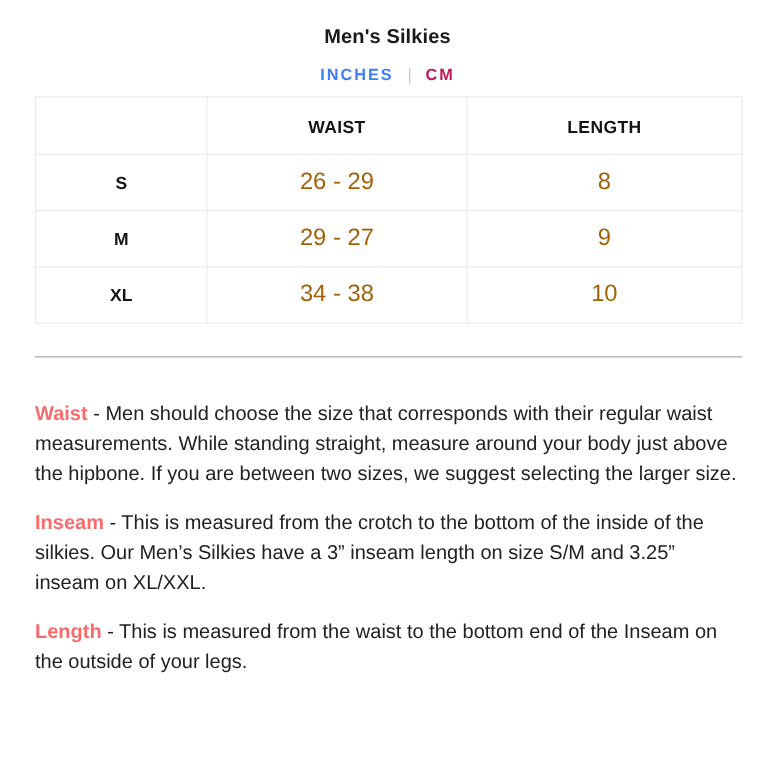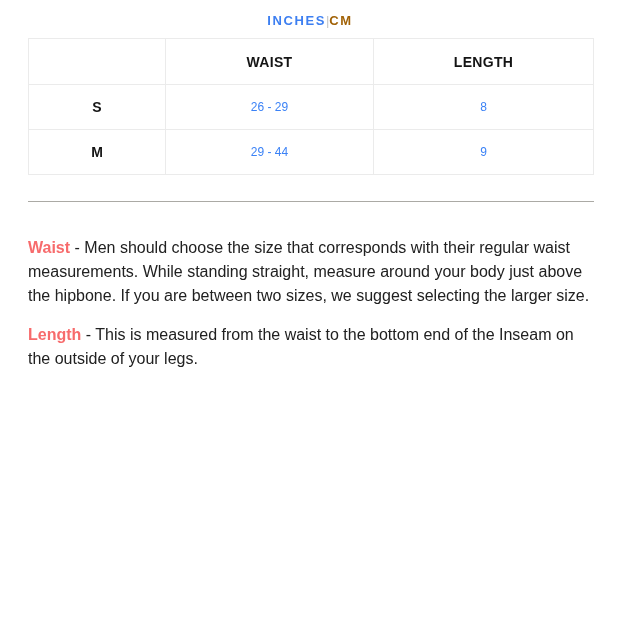--- a/index.html
+++ b/index.html
@@ -22,27 +22,28 @@
     font-size: 16px;
     font-weight: 700;
     color: #1a1a1a;
     letter-spacing: 0.1px;
   }
   .unit-toggle {
     margin-top: 13px;
     display: flex;
     justify-content: center;
     align-items: center;
+    gap: 11px;
     font-size: 13px;
     font-weight: 600;
     letter-spacing: 1.6px;
   }
   .unit-inches { color: #3d7ff1; cursor: pointer; }
   .unit-sep { color: #c6c6c6; font-weight: 400; letter-spacing: 0; }
-  .unit-cm { color: #a16207; cursor: pointer; }
+  .unit-cm { color: #be185d; cursor: pointer; }
 
   table.size-table {
     margin: 10px 0 0 28px;
     width: 565px;
     border-collapse: collapse;
     table-layout: fixed;
   }
   .size-table th, .size-table td {
     border: 1px solid #ebebeb;
     text-align: center;
@@ -54,22 +55,22 @@
   .size-table col.c3 { width: 220px; }
   .size-table thead th {
     height: 43px;
     font-size: 14px;
     font-weight: 700;
     color: #141414;
     letter-spacing: 0.3px;
   }
   .size-table tbody td {
     height: 42px;
-    font-size: 12px;
-    color: #3b82f6;
+    font-size: 19px;
+    color: #a16207;
   }
   .size-table td.size-cell {
     font-weight: 700;
     color: #141414;
     font-size: 14px;
   }
   .divider {
     margin: 26px 0 0 28px;
     width: 566px;
     height: 0;
@@ -89,20 +90,21 @@
   .desc-term {
     font-weight: 700;
     color: #f76b6c;
   }
 </style>
 </head>
 <body>
 
 <div class="page">
 
+  <div class="chart-title">Men's Silkies</div>
 
   <div class="unit-toggle">
     <span class="unit-inches">INCHES</span>
     <span class="unit-sep">|</span>
     <span class="unit-cm">CM</span>
   </div>
 
   <table class="size-table">
     <colgroup>
         <col class="c1">
@@ -117,32 +119,41 @@
       </tr>
     </thead>
     <tbody>
       <tr>
         <td class="size-cell">S</td>
         <td>26 - 29</td>
         <td>8</td>
       </tr>
       <tr>
         <td class="size-cell">M</td>
-        <td>29 - 44</td>
+        <td>29 - 27</td>
         <td>9</td>
+      </tr>
+      <tr>
+        <td class="size-cell">XL</td>
+        <td>34 - 38</td>
+        <td>10</td>
       </tr>
     </tbody>
   </table>
 
   <hr class="divider">
 
   <div class="descriptions">
     <p class="desc-para">
       <span class="desc-term">Waist</span>
       <span>- Men should choose the size that corresponds with their regular waist measurements. While standing straight, measure around your body just above the hipbone. If you are between two sizes, we suggest selecting the larger size.</span>
     </p>
     <p class="desc-para">
+      <span class="desc-term">Inseam</span>
+      <span>- This is measured from the crotch to the bottom of the inside of the silkies. Our Men’s Silkies have a 3” inseam length on size S/M and 3.25” inseam on XL/XXL.</span>
+    </p>
+    <p class="desc-para">
       <span class="desc-term">Length</span>
       <span>- This is measured from the waist to the bottom end of the Inseam on the outside of your legs.</span>
     </p>
   </div>
 
 </div>
 
 </body></html>

